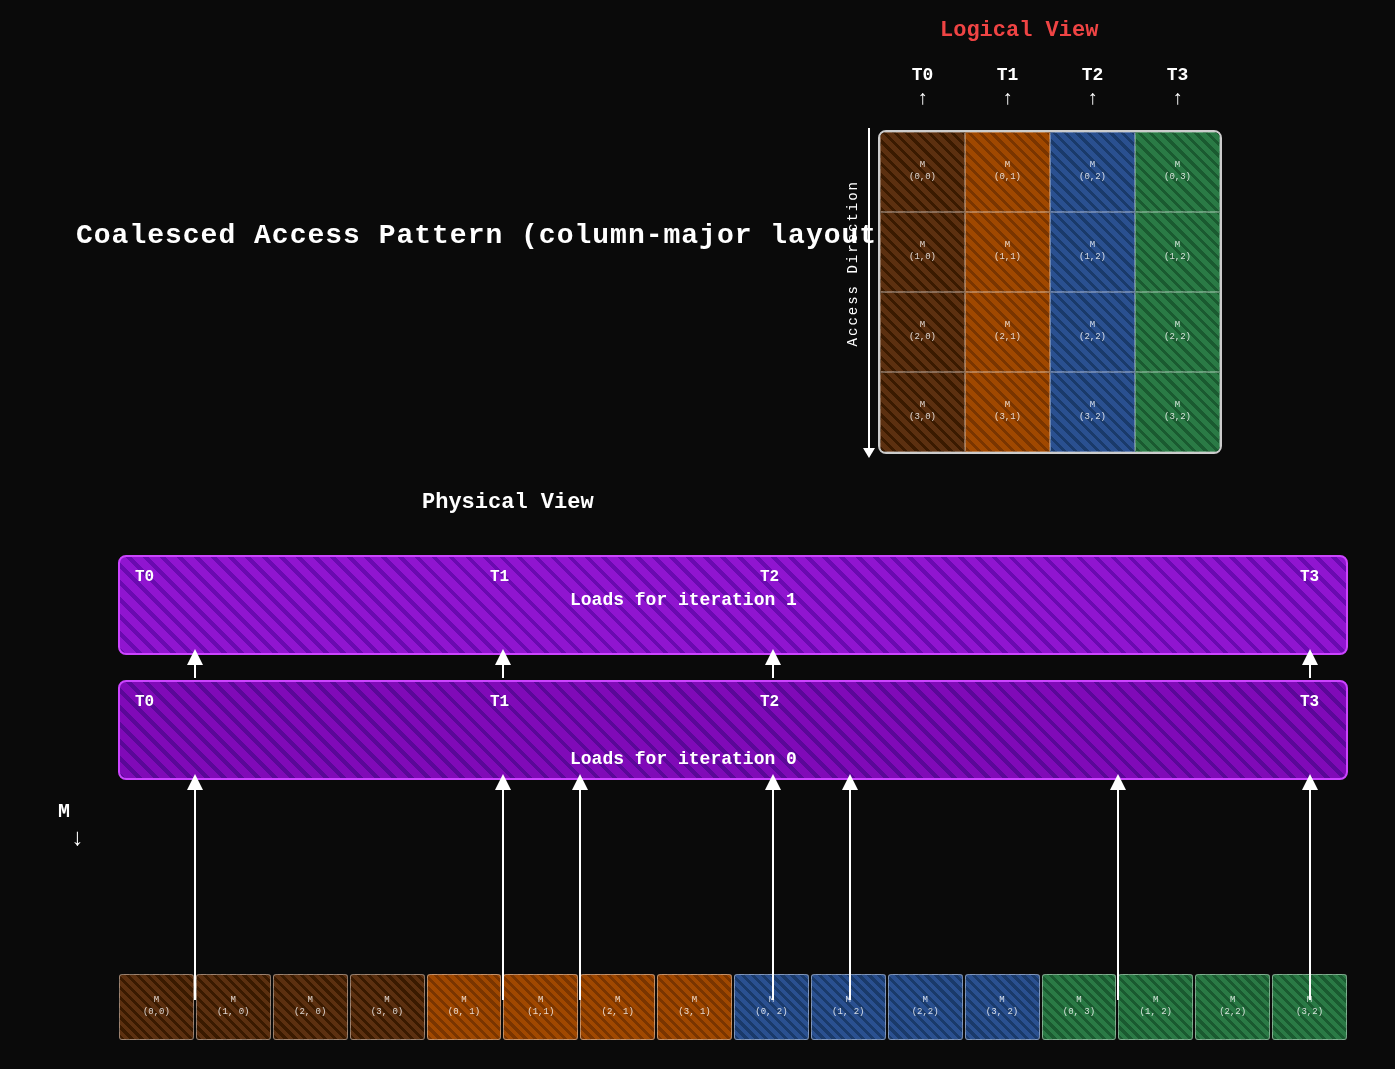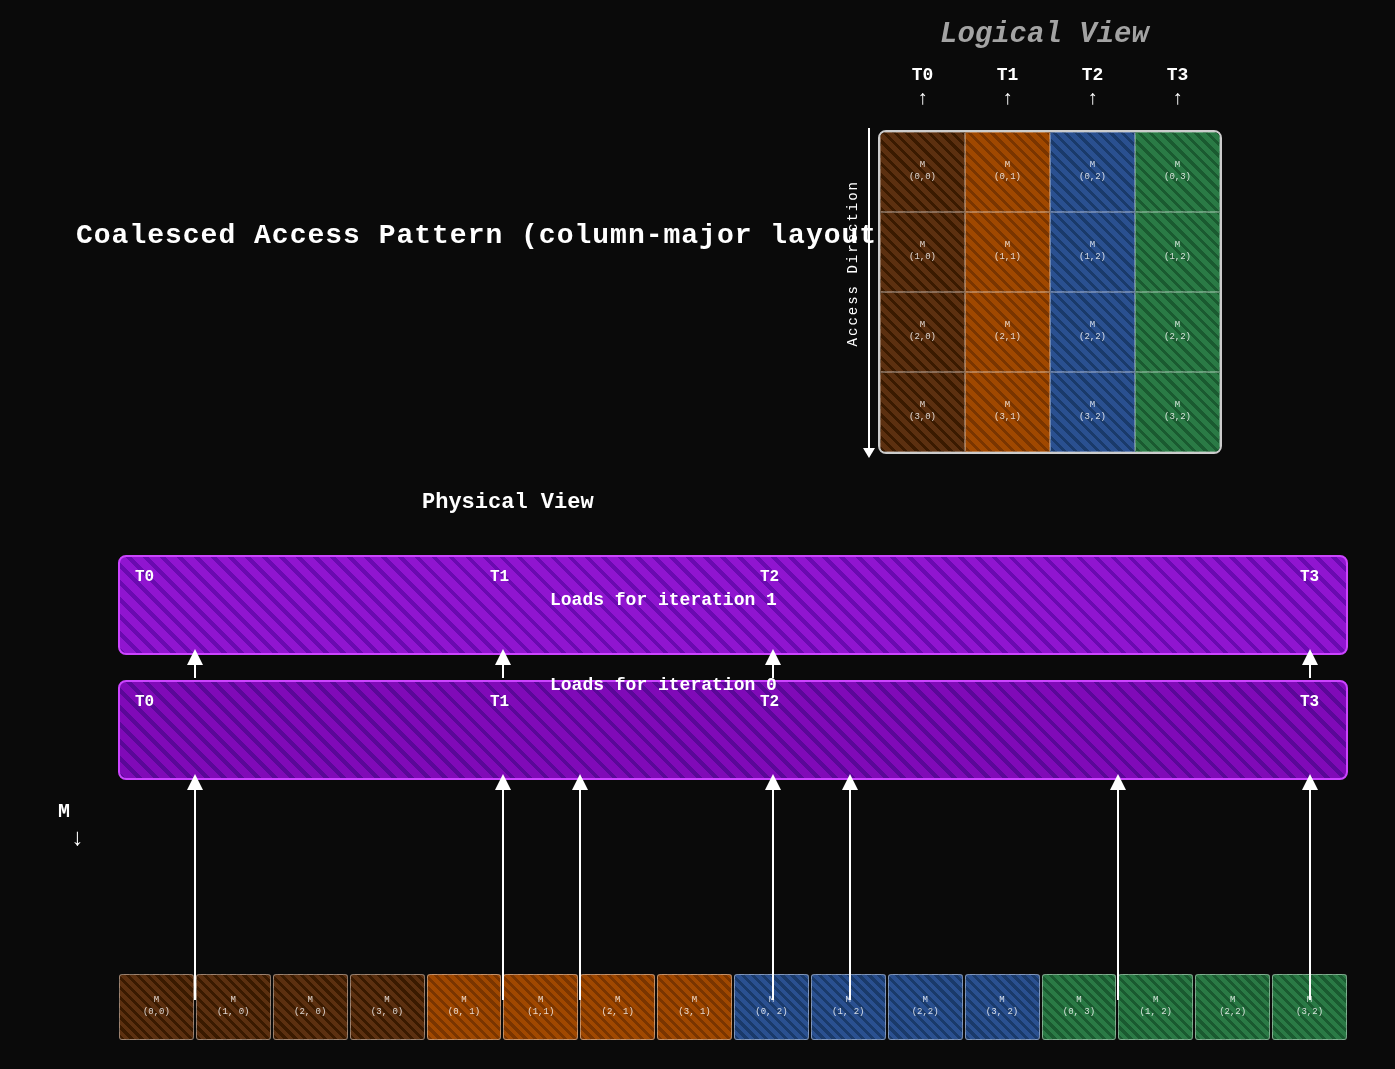--- a/index.html
+++ b/index.html
@@ -21,25 +21,24 @@
       font-weight: bold;
       font-family: 'Courier New', monospace;
       letter-spacing: 1px;
       margin-left: 16px;
     }
 
     .logical-view-title {
       position: absolute;
       top: 18px;
       left: 940px;
-      color: #a3a3a3;
-      font-size: 29px;
-      font-family: 'Courier New', monospace;
-      font-weight: bold;
-      font-style: italic;
+      color: #ef4444;
+      font-size: 22px;
+      font-family: 'Courier New', monospace;
+      font-weight: bold;
     }
 
     .physical-view-title {
       position: absolute;
       top: 490px;
       left: 390px;
       color: white;
       font-size: 22px;
       font-family: 'Courier New', monospace;
       font-weight: bold;
@@ -167,29 +166,30 @@
       border-radius: 8px;
       border: 2px solid #cc44ff;
     }
 
     .iter-label {
       position: absolute;
       color: white;
       font-size: 18px;
       font-family: 'Courier New', monospace;
       font-weight: bold;
+      margin-left: 20px;
     }
 
     .iter1-label {
       top: 590px;
       left: 550px;
     }
 
     .iter0-label {
-      top: 675px;
+      top: 749px;
       left: 550px;
       text-align: center;
     }
 
     
     .bar-thread-label {
       position: absolute;
       color: white;
       font-size: 16px;
       font-family: 'Courier New', monospace;

